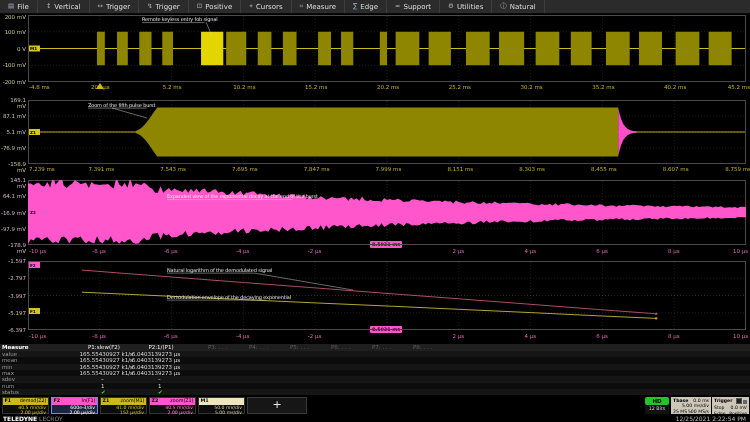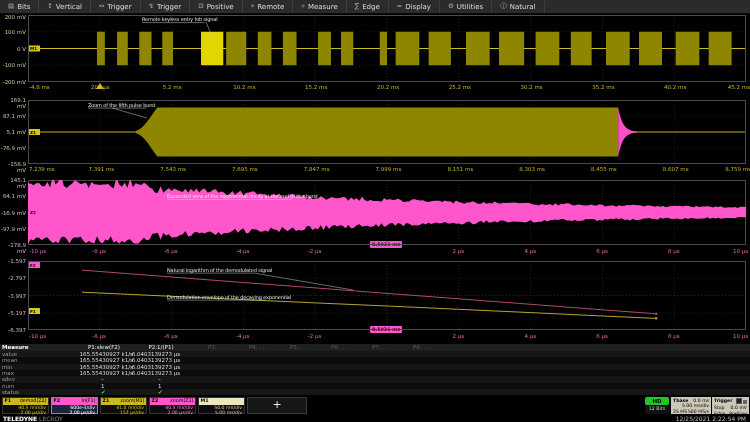--- a/index.html
+++ b/index.html
@@ -29,53 +29,53 @@
   .plus-box{position:absolute;top:397px;height:17px;background:#161616;border:1px solid #3a3a3a;
             box-sizing:border-box;color:#e8e8e8;text-align:center;font-size:11px;line-height:14px;}
 </style>
 </head>
 <body>
 
 <div class="scope">
   <div id="menubar" class="menubar">
       <div class="menu-item">
         <span class="mi">▤</span>
-        <span>Bits</span>
+        <span>File</span>
       </div>
       <div class="menu-item">
         <span class="mi">↕</span>
         <span>Vertical</span>
       </div>
       <div class="menu-item">
         <span class="mi">↔</span>
         <span>Trigger</span>
       </div>
       <div class="menu-item">
         <span class="mi">↯</span>
         <span>Trigger</span>
       </div>
       <div class="menu-item">
         <span class="mi">⊡</span>
         <span>Positive</span>
       </div>
       <div class="menu-item">
         <span class="mi">⌖</span>
-        <span>Remote</span>
+        <span>Cursors</span>
       </div>
       <div class="menu-item">
         <span class="mi">⌗</span>
         <span>Measure</span>
       </div>
       <div class="menu-item">
         <span class="mi">∑</span>
         <span>Edge</span>
       </div>
       <div class="menu-item">
         <span class="mi">≈</span>
-        <span>Display</span>
+        <span>Support</span>
       </div>
       <div class="menu-item">
         <span class="mi">⚙</span>
         <span>Utilities</span>
       </div>
       <div class="menu-item">
         <span class="mi">ⓘ</span>
         <span>Natural</span>
       </div>
     </div>

